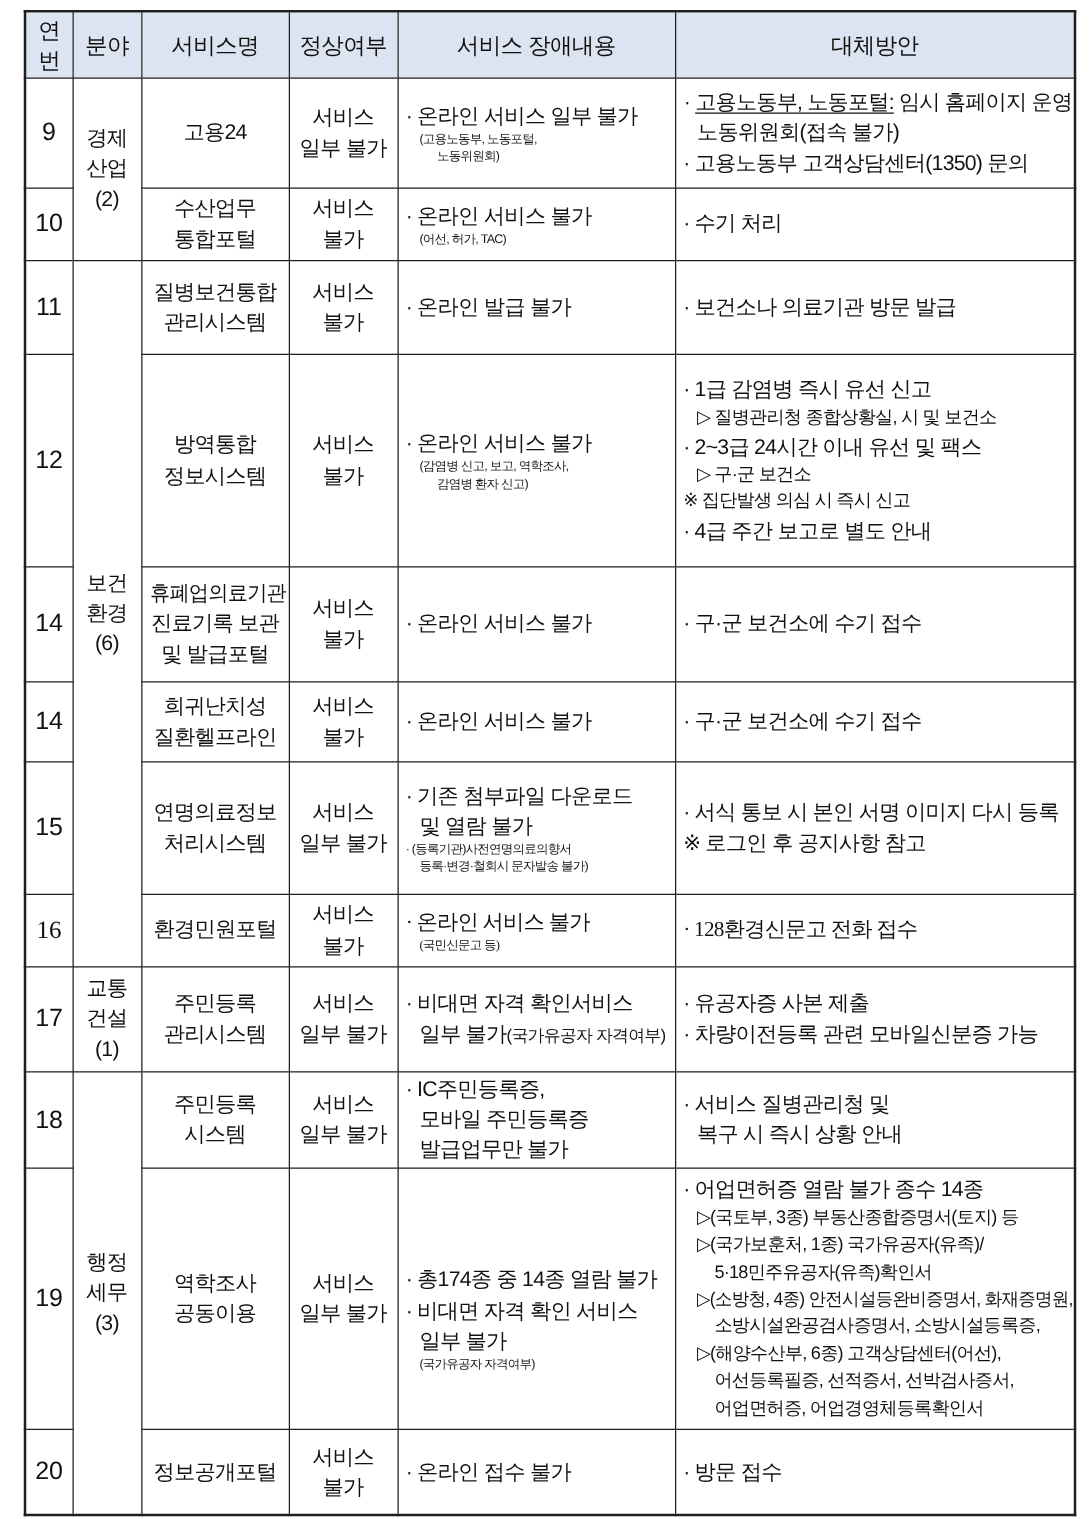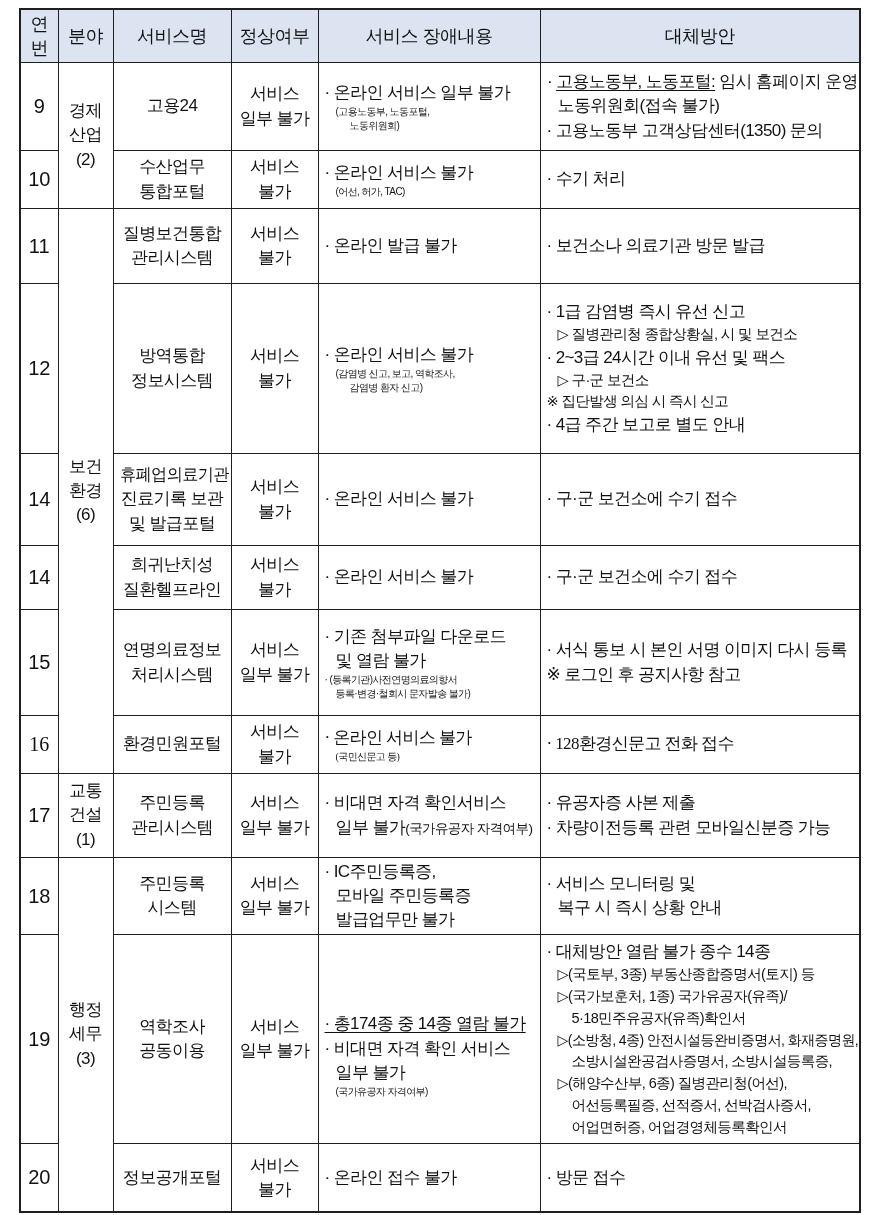--- a/index.html
+++ b/index.html
@@ -54,21 +54,21 @@
     width:max-content;
     max-width:none;
   }
   td.c-center .line{margin:0 auto;}
   .l-no{font-size:20px;letter-spacing:0;}
   .l-m{font-size:17px;}
   .l-sm{font-size:10px;line-height:1.35;color:#151515;}
   .l-sb{font-size:14.5px;line-height:1.5;}
   .i1{padding-left:11px;}
   .i2{padding-left:25px;}
-  .ul{text-decoration:underline;text-underline-offset:3px;margin-top:32px;}
+  .ul{text-underline-offset:3px;margin-top:32px;}
   span.u{text-decoration:underline;text-underline-offset:3px;}
   span.l-sm{font-size:13.5px;}
 </style>
 </head>
 <body>
 
 <div class="page">
   <table class="svc">
     <colgroup>
       <col style="width:38px">
@@ -309,21 +309,21 @@
           <td class="c-center">
             <div class="line l-m">서비스</div>
             <div class="line l-m">일부 불가</div>
           </td>
           <td class="c-left">
             <div class="line l-m">· IC주민등록증,</div>
             <div class="line l-m i1">모바일 주민등록증</div>
             <div class="line l-m i1">발급업무만 불가</div>
           </td>
           <td class="c-left">
-            <div class="line l-m">· 서비스 모니터링 및</div>
+            <div class="line l-m">· 서비스 질병관리청 및</div>
             <div class="line l-m i1">복구 시 즉시 상황 안내</div>
           </td>
         </tr>
         <tr>
           <td class="c-center">
             <div class="line l-no">19</div>
           </td>
           <td class="c-center">
             <div class="line l-m">역학조사</div>
             <div class="line l-m">공동이용</div>
@@ -332,27 +332,27 @@
             <div class="line l-m">서비스</div>
             <div class="line l-m">일부 불가</div>
           </td>
           <td class="c-left">
             <div class="line l-m ul">· 총174종 중 14종 열람 불가</div>
             <div class="line l-m">· 비대면 자격 확인 서비스</div>
             <div class="line l-m i1">일부 불가</div>
             <div class="line l-sm i1">(국가유공자 자격여부)</div>
           </td>
           <td class="c-left">
-            <div class="line l-m">· 대체방안 열람 불가 종수 14종</div>
+            <div class="line l-m">· 어업면허증 열람 불가 종수 14종</div>
             <div class="line l-sb i1">▷(국토부, 3종) 부동산종합증명서(토지) 등</div>
             <div class="line l-sb i1">▷(국가보훈처, 1종) 국가유공자(유족)/</div>
             <div class="line l-sb i2">5·18민주유공자(유족)확인서</div>
             <div class="line l-sb i1" style="transform: scaleX(0.965839); transform-origin: 0px 50%;">▷(소방청, 4종) 안전시설등완비증명서, 화재증명원,</div>
             <div class="line l-sb i2">소방시설완공검사증명서, 소방시설등록증,</div>
-            <div class="line l-sb i1">▷(해양수산부, 6종) 질병관리청(어선),</div>
+            <div class="line l-sb i1">▷(해양수산부, 6종) 고객상담센터(어선),</div>
             <div class="line l-sb i2">어선등록필증, 선적증서, 선박검사증서,</div>
             <div class="line l-sb i2">어업면허증, 어업경영체등록확인서</div>
           </td>
         </tr>
         <tr>
           <td class="c-center">
             <div class="line l-no">20</div>
           </td>
           <td class="c-center">
             <div class="line l-m">정보공개포털</div>

